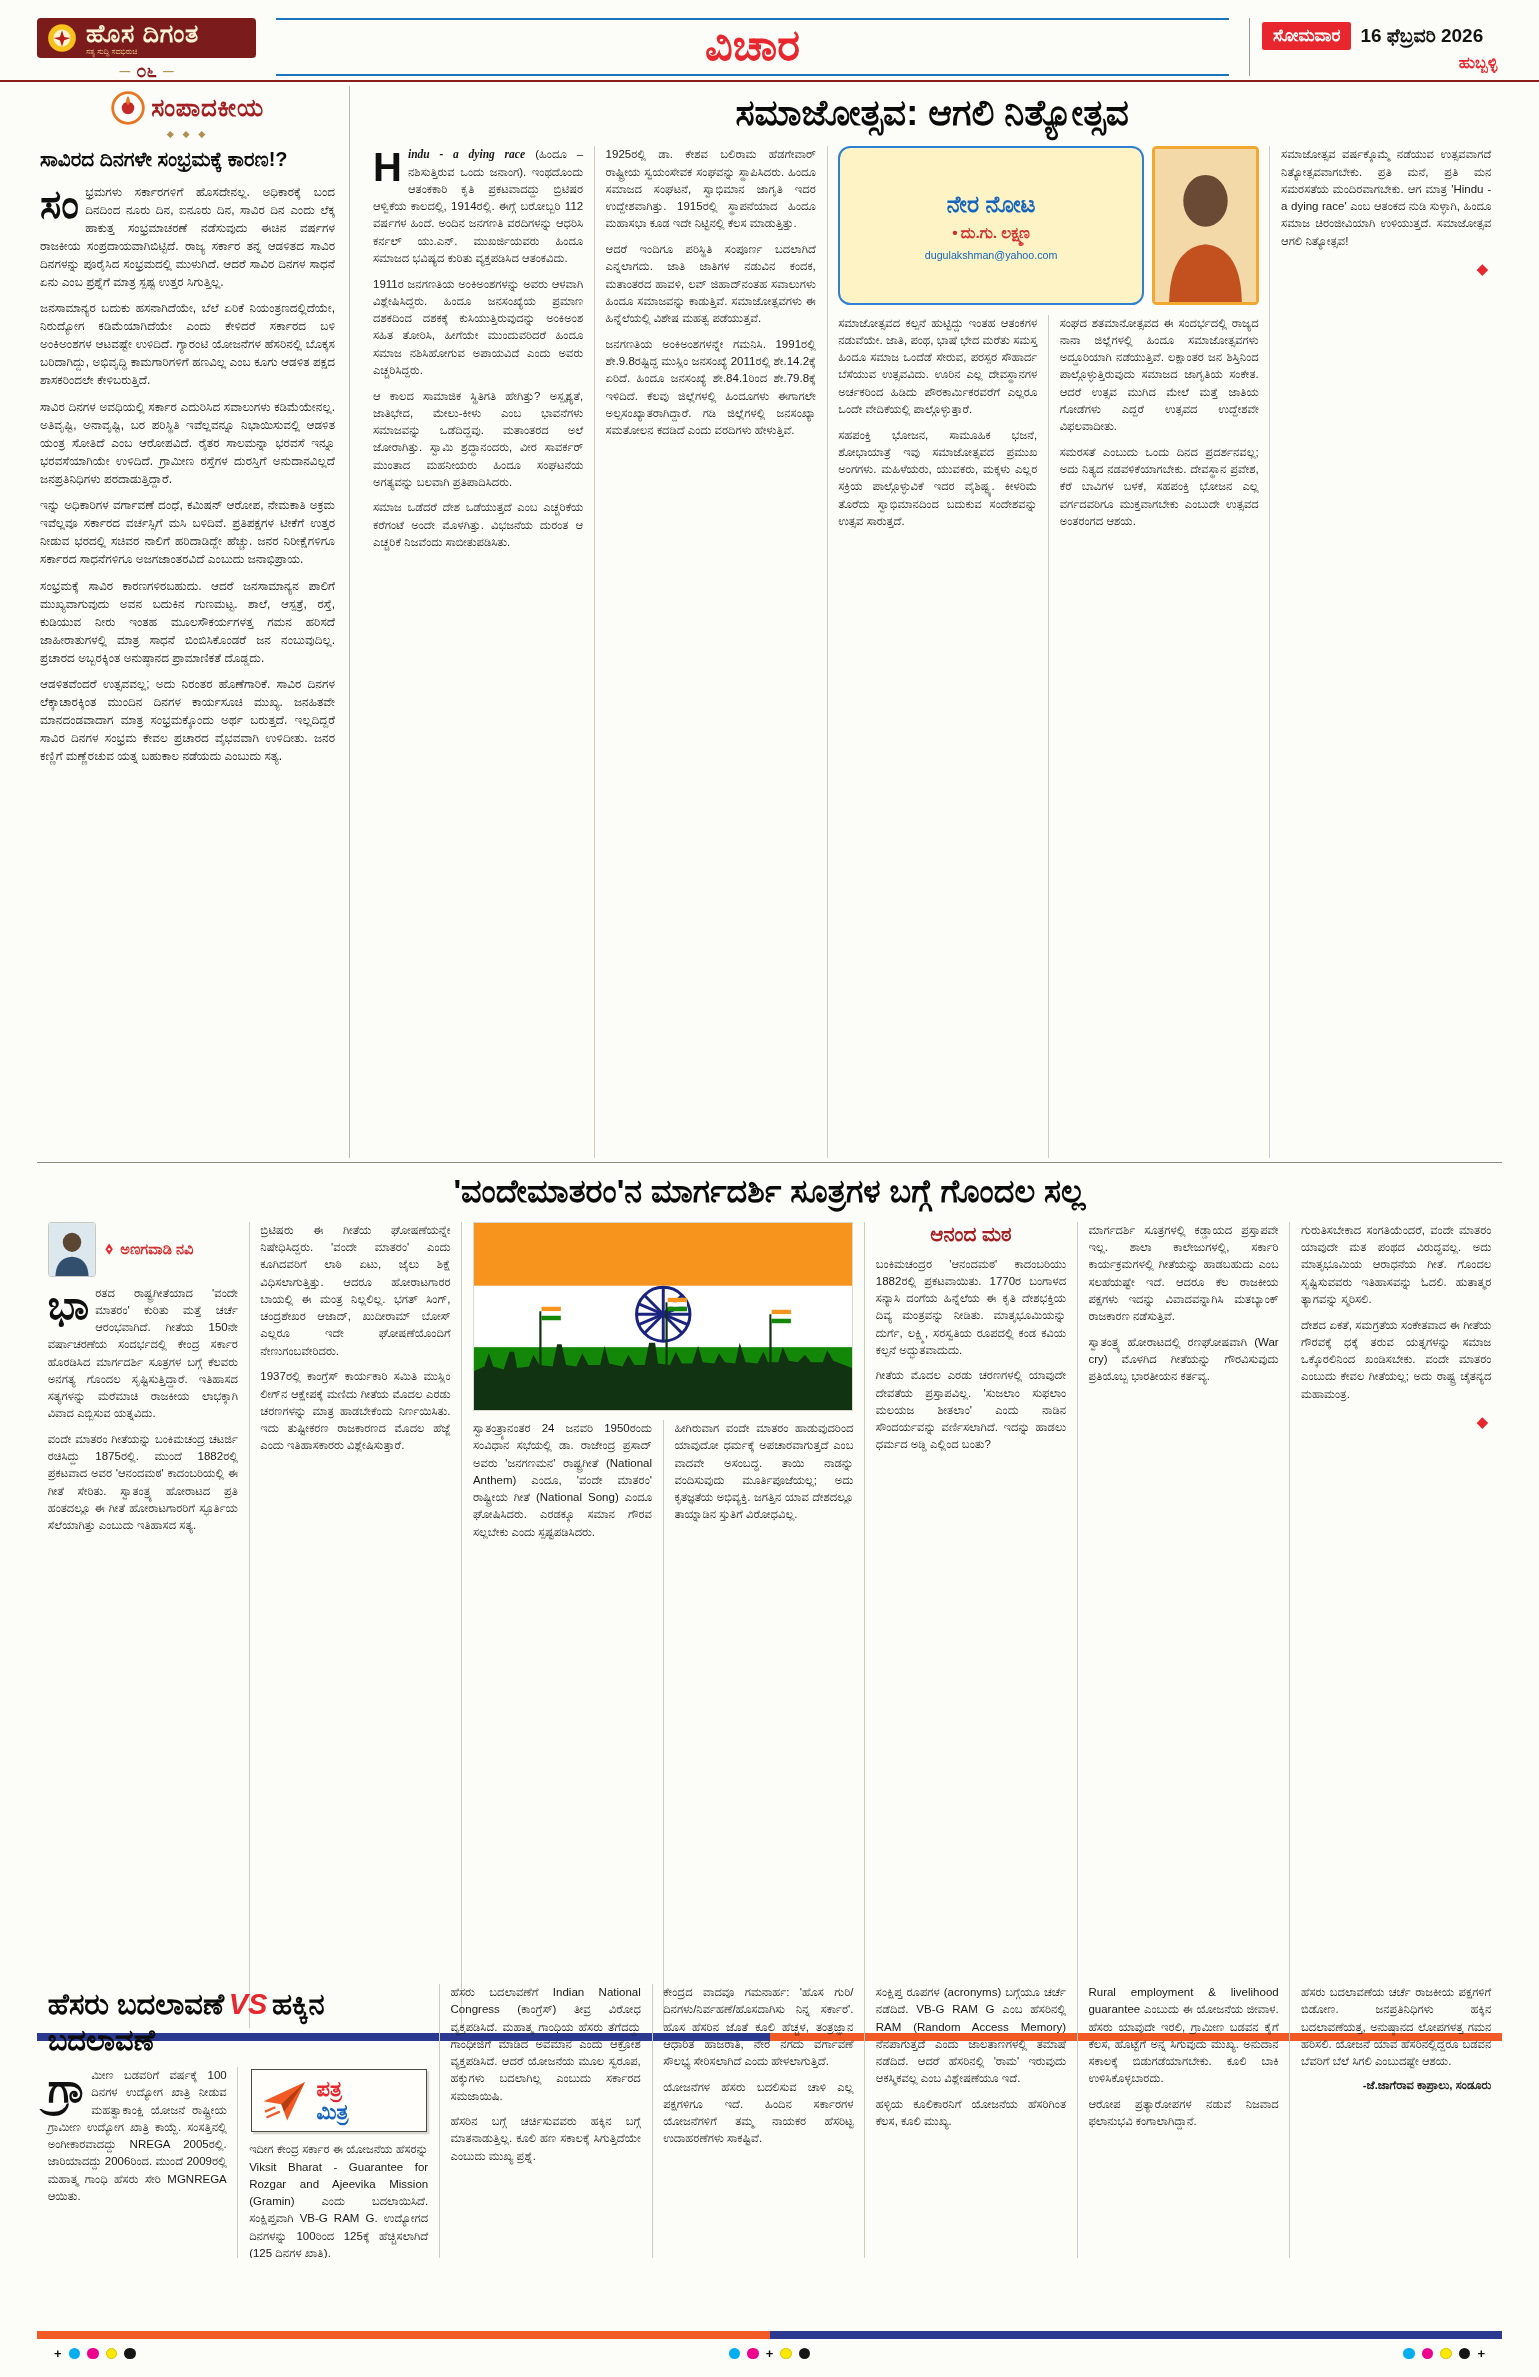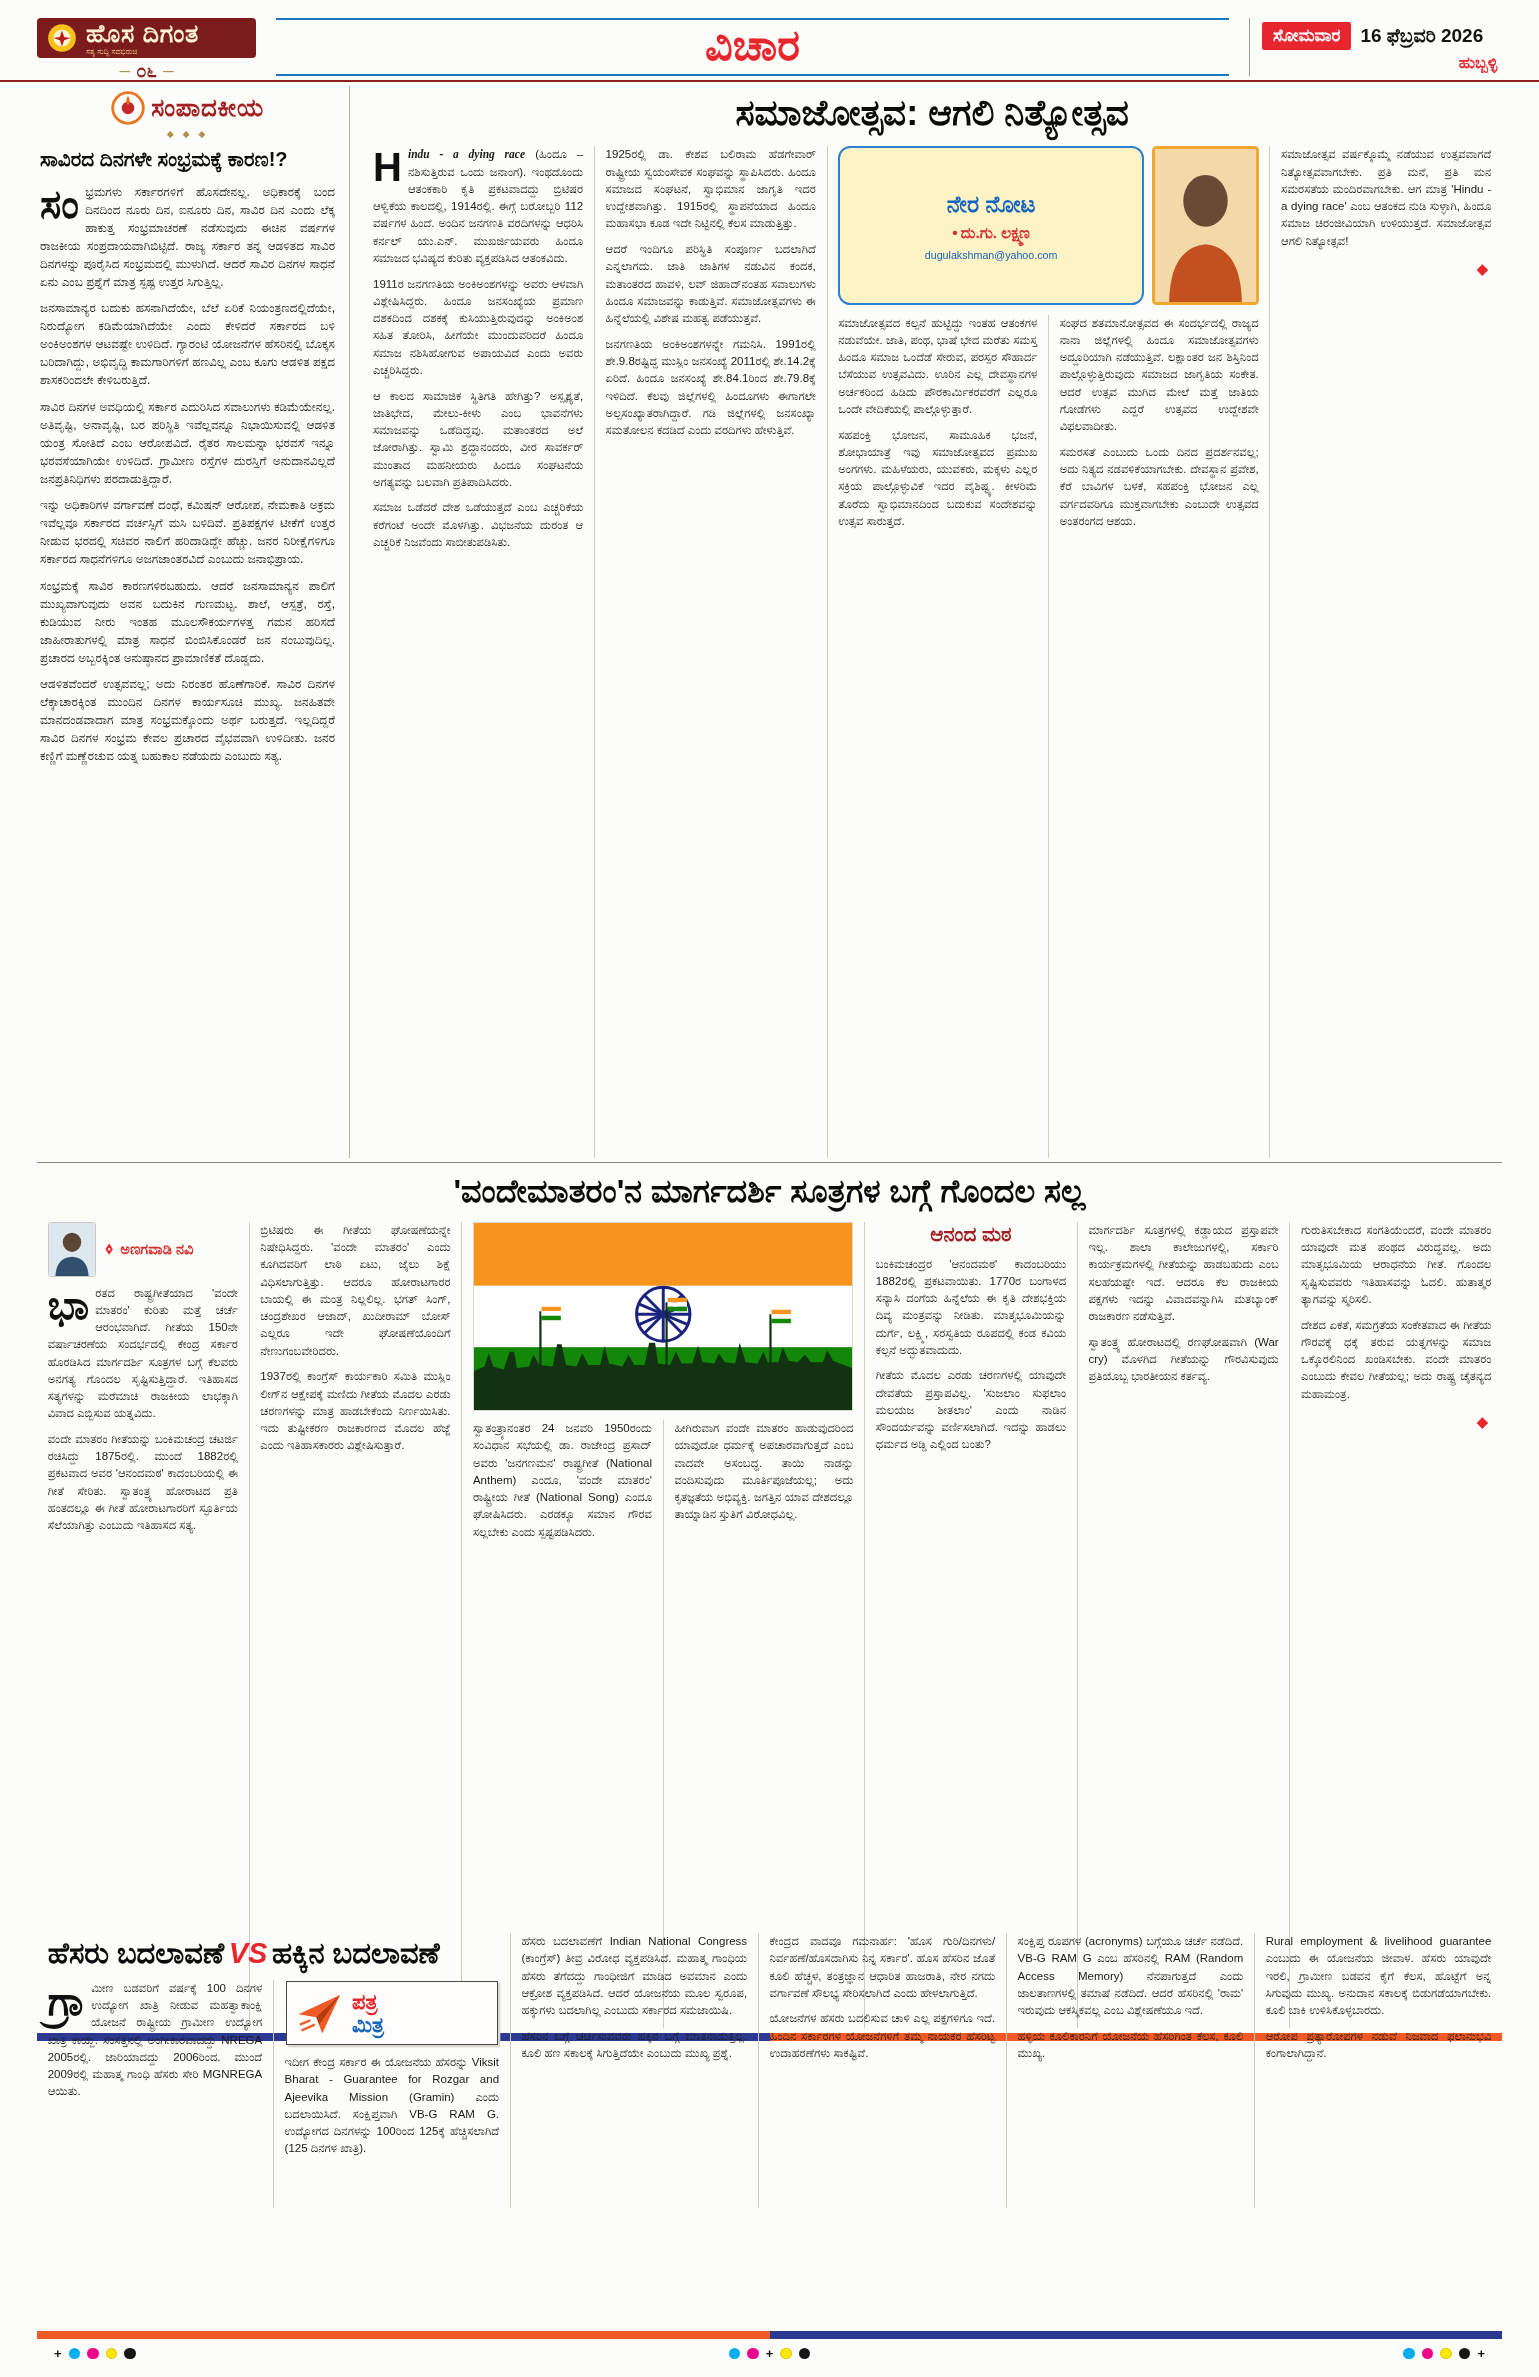--- a/index.html
+++ b/index.html
@@ -77,21 +77,21 @@
   .flag-img svg { display:block; width:100%; height:100%; }
   .anand-label { text-align:center; color:#a31f22; font-size:20px; font-weight:bold; margin:1.5px 0 9.2px; }
 
   
   .divider { position:absolute; left:37px; right:37px; height:7.7px; display:flex; }
   .divider .half { flex:1; }
   .divider-top { top:2033px; }
   .divider-bottom { top:2331px; }
   .blue-bar { background:#2b3990; }
   .orange-bar { background:#f15a24; }
-  .third-article { position:absolute; top:1933px; left:37px; right:37px; height:274px; overflow:hidden; }
+  .third-article { position:absolute; top:1984px; left:37px; right:37px; height:274px; overflow:hidden; }
   .third-headline { font-size:29px; font-weight:bold; color:#0b0b0b; line-height:1.25; margin:1.5px 0 9.2px; }
   .vs { color:#e8262d; font-style:italic; padding:0 4.6px; }
   .patra-box { border:1.2px solid #4a4a44; background:#fffefa; box-shadow:2.3px 2.3px 0 #d8d8cf; display:flex; align-items:center; gap:7.7px; padding:7.7px 9.2px; margin:1.5px 1.5px 9.2px; }
   .patra-plane { width:48px; height:43px; flex:0 0 auto; }
   .patra-words { display:flex; flex-direction:column; line-height:1.1; }
   .patra-w1 { color:#e8262d; font-size:21px; font-weight:bold; }
   .patra-w2 { color:#1565c0; font-size:21px; font-weight:bold; }
   .signature { font-size:11.5px; font-weight:bold; text-align:right; margin-top:4.6px; }
 
   
@@ -372,20 +372,26 @@
             <p class="para">ಸಂಕ್ಷಿಪ್ತ ರೂಪಗಳ (acronyms) ಬಗ್ಗೆಯೂ ಚರ್ಚೆ ನಡೆದಿದೆ. VB-G RAM G ಎಂಬ ಹೆಸರಿನಲ್ಲಿ RAM (Random Access Memory) ನೆನಪಾಗುತ್ತದೆ ಎಂದು ಜಾಲತಾಣಗಳಲ್ಲಿ ತಮಾಷೆ ನಡೆದಿದೆ. ಆದರೆ ಹೆಸರಿನಲ್ಲಿ 'ರಾಮ' ಇರುವುದು ಆಕಸ್ಮಿಕವಲ್ಲ ಎಂಬ ವಿಶ್ಲೇಷಣೆಯೂ ಇದೆ.</p>
             <p class="para">ಹಳ್ಳಿಯ ಕೂಲಿಕಾರನಿಗೆ ಯೋಜನೆಯ ಹೆಸರಿಗಿಂತ ಕೆಲಸ, ಕೂಲಿ ಮುಖ್ಯ.</p>
           </div>
       </div>
       <div class="col">
         <div>
             <p class="para">Rural employment &amp; livelihood guarantee ಎಂಬುದು ಈ ಯೋಜನೆಯ ಜೀವಾಳ. ಹೆಸರು ಯಾವುದೇ ಇರಲಿ, ಗ್ರಾಮೀಣ ಬಡವನ ಕೈಗೆ ಕೆಲಸ, ಹೊಟ್ಟೆಗೆ ಅನ್ನ ಸಿಗುವುದು ಮುಖ್ಯ. ಅನುದಾನ ಸಕಾಲಕ್ಕೆ ಬಿಡುಗಡೆಯಾಗಬೇಕು. ಕೂಲಿ ಬಾಕಿ ಉಳಿಸಿಕೊಳ್ಳಬಾರದು.</p>
             <p class="para">ಆರೋಪ ಪ್ರತ್ಯಾರೋಪಗಳ ನಡುವೆ ನಿಜವಾದ ಫಲಾನುಭವಿ ಕಂಗಾಲಾಗಿದ್ದಾನೆ.</p>
           </div>
       </div>
+      <div class="col">
+        <div>
+            <p class="para">ಹೆಸರು ಬದಲಾವಣೆಯ ಚರ್ಚೆ ರಾಜಕೀಯ ಪಕ್ಷಗಳಿಗೆ ಬಿಡೋಣ. ಜನಪ್ರತಿನಿಧಿಗಳು ಹಕ್ಕಿನ ಬದಲಾವಣೆಯತ್ತ, ಅನುಷ್ಠಾನದ ಲೋಪಗಳತ್ತ ಗಮನ ಹರಿಸಲಿ. ಯೋಜನೆ ಯಾವ ಹೆಸರಿನಲ್ಲಿದ್ದರೂ ಬಡವನ ಬೆವರಿಗೆ ಬೆಲೆ ಸಿಗಲಿ ಎಂಬುದಷ್ಟೇ ಆಶಯ.</p>
+          </div>
+        <div class="signature">-ಜೆ.ಜಾಗೆರಾವ ಕಾಪ್ರಾಲು, ಸಂಡೂರು</div>
+      </div>
     </div>
   </div>
 
   <div class="divider divider-bottom">
     <div class="half orange-bar"></div>
       <div class="half blue-bar"></div>
   </div>
 
   <div class="reg-row">
     <div class="reg-group">

